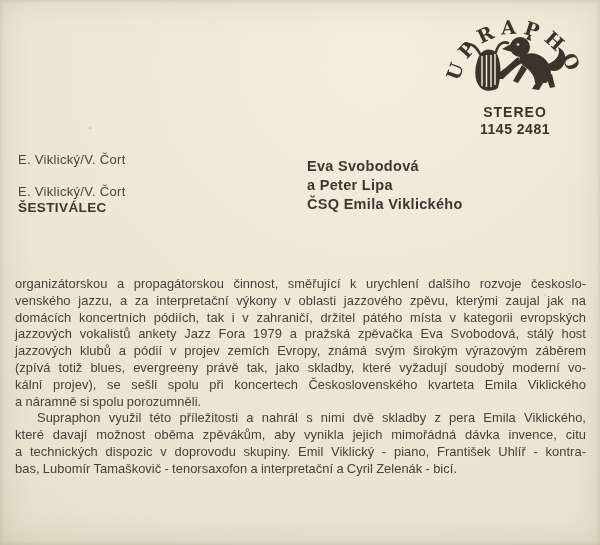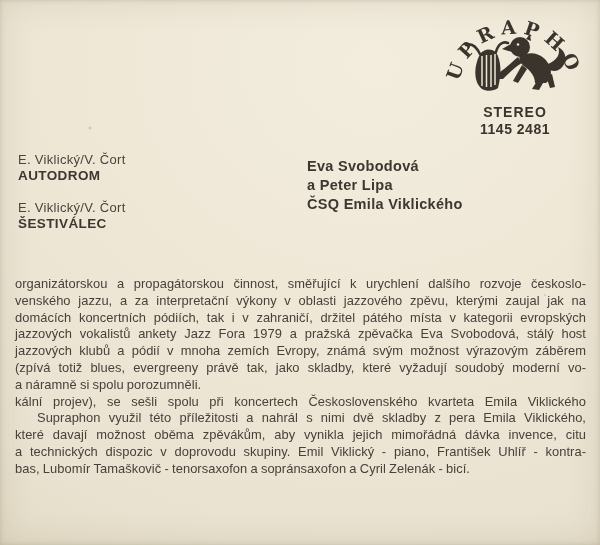--- a/index.html
+++ b/index.html
@@ -77,42 +77,41 @@
 
       <path d="M 108 54 C 117 50 121 44 118 37 C 125 40 128 49 123 56 C 119 62 112 62 108 59 Z" fill="#3a342d"></path>
     </svg>
     <div class="stereo">STEREO</div>
     <div class="catalog">1145 2481</div>
   </div>
 
   <div class="tracks">
       <div class="track">
         <div class="artists">E. Viklický/V. Čort</div>
-        <div class="title">AUTODROM</div>
       </div>
       <div class="track">
         <div class="artists">E. Viklický/V. Čort</div>
         <div class="title">ŠESTIVÁLEC</div>
       </div>
     </div>
 
   <div class="performers">
       <div class="perf-line">Eva Svobodová</div>
       <div class="perf-line">a Peter Lipa</div>
       <div class="perf-line">ČSQ Emila Viklického</div>
     </div>
 
   <div class="notes">
       <div class="note-line just">organizátorskou a propagátorskou činnost, směřující k urychlení dalšího rozvoje českoslo-</div>
       <div class="note-line just">venského jazzu, a za interpretační výkony v oblasti jazzového zpěvu, kterými zaujal jak na</div>
       <div class="note-line just">domácích koncertních pódiích, tak i v zahraničí, držitel pátého místa v kategorii evropských</div>
       <div class="note-line just">jazzových vokalistů ankety Jazz Fora 1979 a pražská zpěvačka Eva Svobodová, stálý host</div>
-      <div class="note-line just">jazzových klubů a pódií v mnoha zemích Evropy, známá svým možnost výrazovým záběrem</div>
+      <div class="note-line just">jazzových klubů a pódií v projev zemích Evropy, známá svým širokým výrazovým záběrem</div>
       <div class="note-line just">(zpívá totiž blues, evergreeny právě tak, jako skladby, které vyžadují soudobý moderní vo-</div>
+      <div class="note-line just">kální projev), se sešli spolu při koncertech Československého kvarteta Emila Viklického</div>
       <div class="note-line">a náramně si spolu porozumněli.</div>
-      <div class="note-line just">kální projev), se sešli spolu při koncertech Československého kvarteta Emila Viklického</div>
       <div class="note-line indent just">Supraphon využil této příležitosti a nahrál s nimi dvě skladby z pera Emila Viklického,</div>
       <div class="note-line just">které davají možnost oběma zpěvákům, aby vynikla jejich mimořádná dávka invence, citu</div>
       <div class="note-line just">a technických dispozic v doprovodu skupiny. Emil Viklický - piano, František Uhlíř - kontra-</div>
-      <div class="note-line">bas, Lubomír Tamaškovič - tenorsaxofon a sopránsaxofon a Cyril Zelenák - bicí.</div>
+      <div class="note-line">bas, Lubomír Tamaškovič - tenorsaxofon a interpretační a Cyril Zelenák - bicí.</div>
     </div>
 
 </div>
 
 </body></html>

